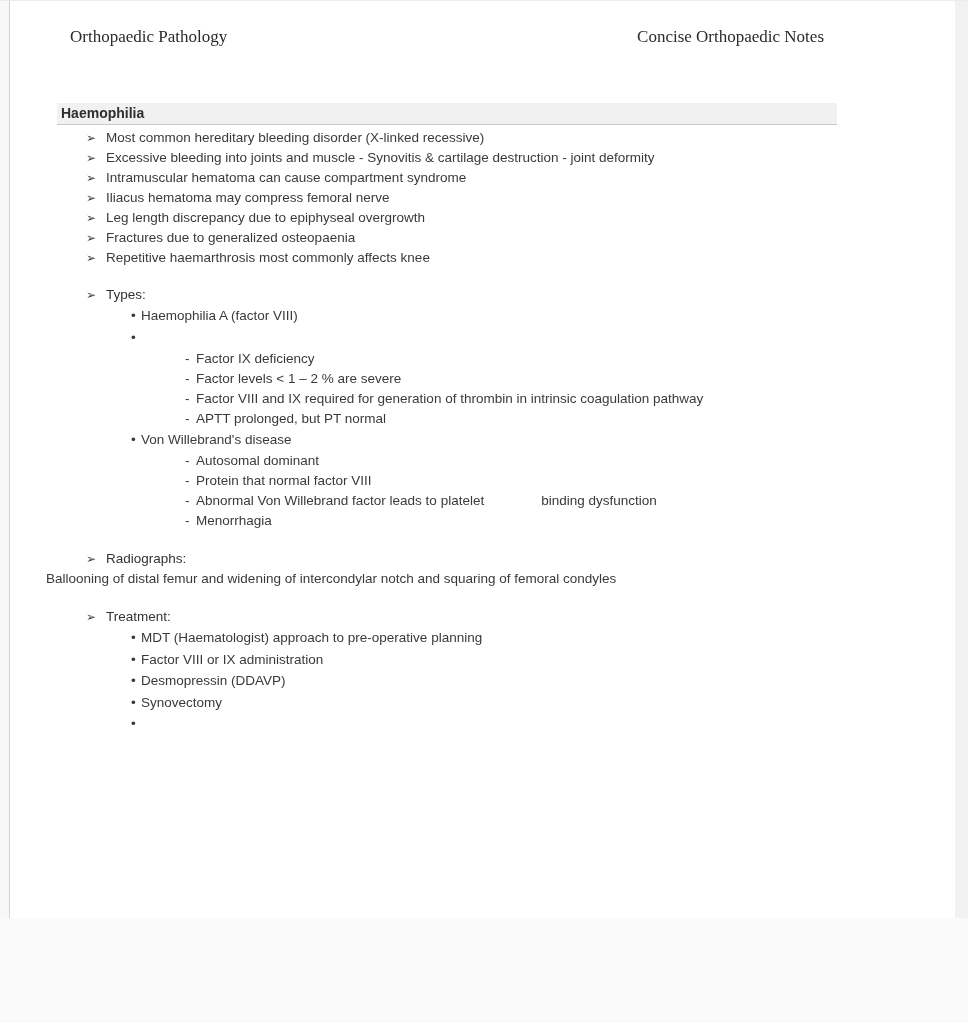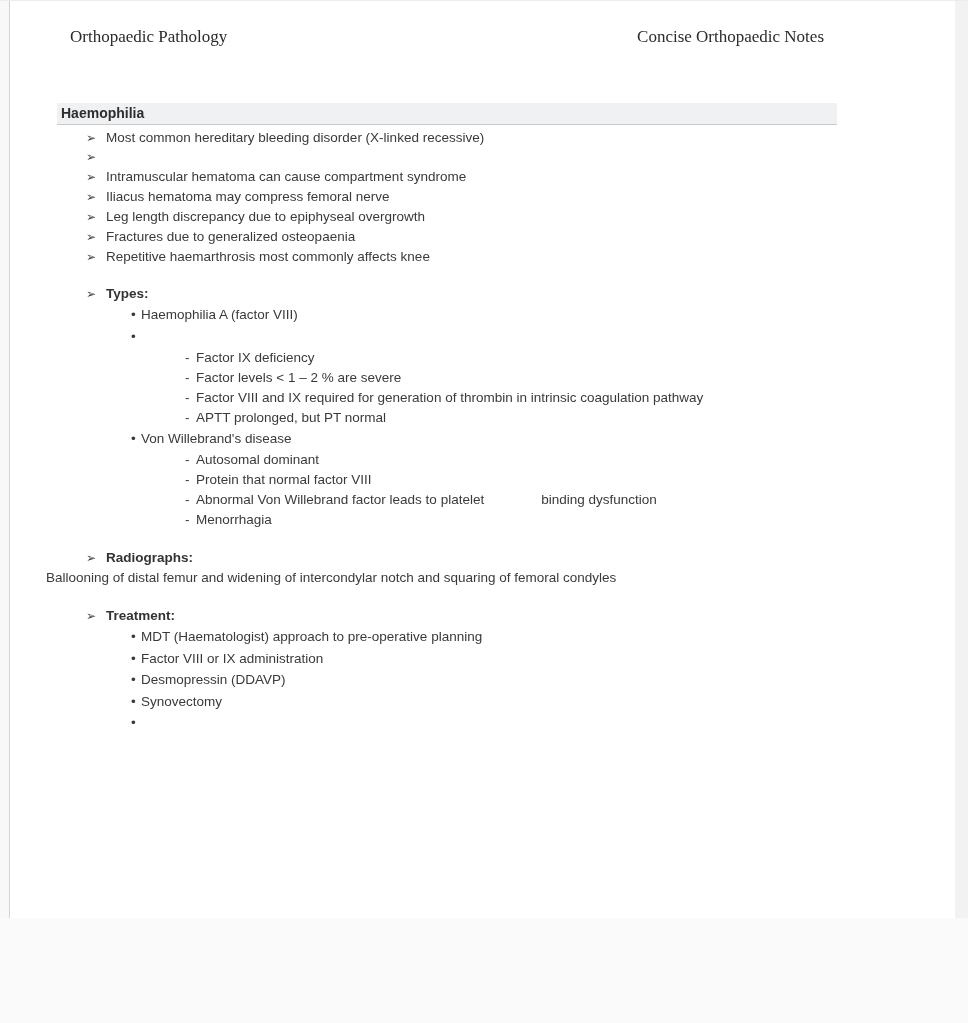--- a/index.html
+++ b/index.html
@@ -26,21 +26,21 @@
 
   .row{display:flex;align-items:baseline;}
   .marker{flex:none;}
   .arrow-row{padding-left:86px;line-height:19px;}
   .arrow-row .marker{width:20px;font-size:12px;color:#444;}
   .dot-row{padding-left:131px;line-height:22px;}
   .dot-row .marker{width:10px;}
   .dash-row{padding-left:185px;line-height:20px;}
   .dash-row .marker{width:11px;}
   .plain-row{padding-left:46px;line-height:19px;}
-  .blabel{font-weight:700;color:#333;}
+  .blabel{font-weight:400;color:#333;}
 
   .intro-list{margin-top:3px;}
   .types-label{margin-top:17px;}
   .radio-label{margin-top:18px;}
   .treat-label{margin-top:19px;}
   .treat-list .dot-row{line-height:21.5px;}
   .gap-spacer{display:inline-block;width:57px;}
 
   .page-footer{
     position:absolute;top:990px;left:0;width:900px;text-align:center;
@@ -64,20 +64,21 @@
     <span>Haemophilia</span>
   </div>
 
   <div class="intro-list">
     <div class="row arrow-row">
         <span class="marker">➢</span>
         <span>Most common hereditary bleeding disorder (X-linked recessive)</span>
       </div>
     <div class="row arrow-row">
         <span class="marker">➢</span>
+        <span>Excessive bleeding into joints and muscle - Synovitis &amp; cartilage destruction - joint deformity</span>
       </div>
     <div class="row arrow-row">
         <span class="marker">➢</span>
         <span>Intramuscular hematoma can cause compartment syndrome</span>
       </div>
     <div class="row arrow-row">
         <span class="marker">➢</span>
         <span>Iliacus hematoma may compress femoral nerve</span>
       </div>
     <div class="row arrow-row">

